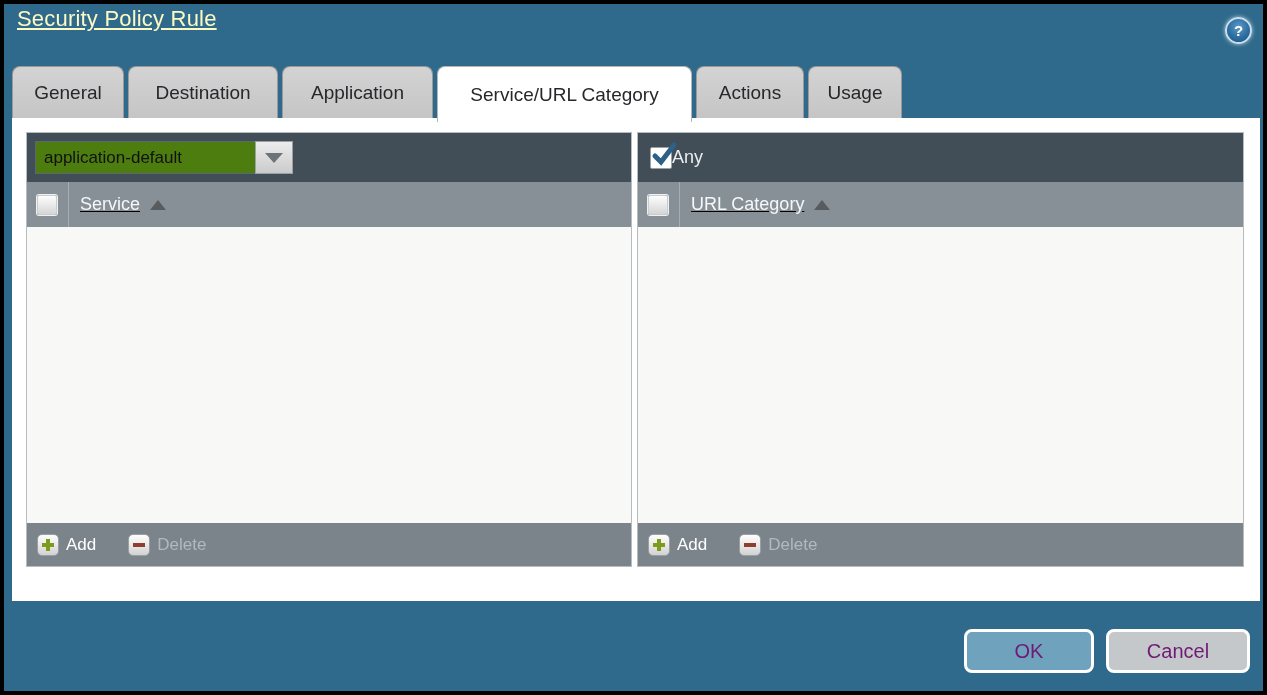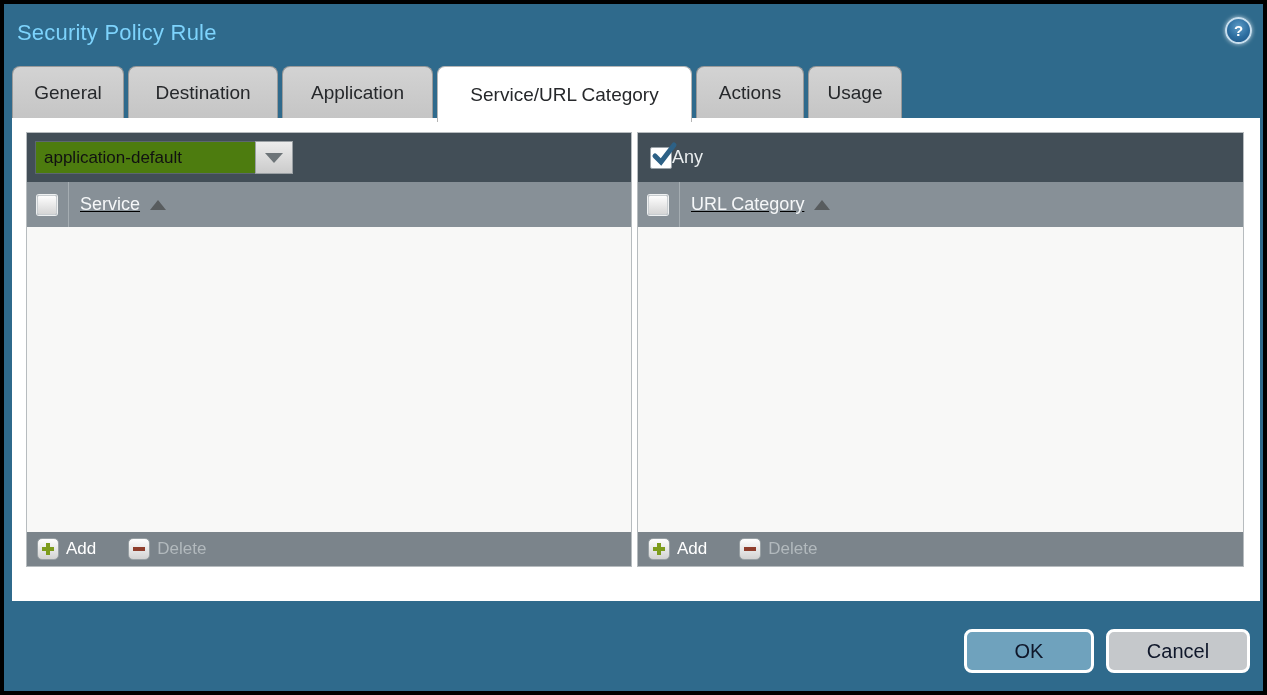--- a/index.html
+++ b/index.html
@@ -5,22 +5,22 @@
   * { margin:0; padding:0; box-sizing:border-box; }
   html,body { width:1267px; height:695px; font-family:"Liberation Sans", sans-serif; }
   #app {
     position:relative; width:1267px; height:695px;
     background:var(--teal,#2f6a8c);
     border:4px solid #000;
     overflow:hidden;
   }
   
   .title {
-    position:absolute; left:13px; top:16px;
-    color:#7dd3fc; font-size:22px; letter-spacing:.2px;
+    position:absolute; left:13px; top:2px;
+    color:#fef9c3; font-size:22px; letter-spacing:.2px;text-decoration:underline;
   }
   .help {
     position:absolute; left:1221px; top:13px; width:27px; height:27px;
     border-radius:50%;
     background:radial-gradient(circle at 50% 35%, #5e9cc8 0%, #2d6ea0 55%, #1c5385 100%);
     border:2px solid #c9dfee;
     box-shadow:0 0 4px rgba(255,255,255,.7);
     color:#fff; font-size:15px; font-weight:bold;
     display:flex; align-items:center; justify-content:center;
     cursor:pointer;
@@ -103,42 +103,42 @@
   .collabel { color:#f5f7f8; font-size:18px; margin-left:11px; }
   .sort-asc {
     width:0; height:0; margin-left:10px;
     border-left:8px solid transparent; border-right:8px solid transparent;
     border-bottom:10px solid #585c5e;
   }
   
   .list-body { flex:1; background:#f8f8f7; }
   
   .panel-foot {
-    height:34px; background:var(--panel-footer,#7b848b);
+    height:43px; background:var(--panel-footer,#7b848b);
     display:flex; align-items:center; gap:8px; padding-left:10px; flex:none;
   }
   .iconbtn { display:flex; align-items:center; gap:7px; cursor:pointer; }
   .sqicon {
     position:relative; width:22px; height:22px; border-radius:5px;
     background:linear-gradient(#fefefe,#d2d2d2); border:1px solid #98a0a4; flex:none;
   }
   .sqicon::before, .sqicon::after { content:""; position:absolute; background:var(--add-green,#7d9c1d); }
   .sqicon.plus::before { left:4px; top:8px; width:12px; height:4px; }
   .sqicon.plus::after  { left:8px; top:4px; width:4px; height:12px; }
   .sqicon.minus::before { left:4px; top:8px; width:12px; height:4px; background:var(--delete-red,#8f3e2d); }
   .sqicon.minus::after { display:none; }
   .btnlabel { font-size:17px; }
   .lbl-add { color:#fff; }
   .lbl-del { color:#b2b9bd; }
   .iconbtn.del { margin-left:24px; }
   
   .dlg-btn {
     position:absolute; top:625px; height:44px; width:130px;
     border:3px solid #fff; border-radius:8px;
-    font-size:20px; color:#0f172a; font-family:"Liberation Sans", sans-serif;
+    font-size:20px; color:#701a75; font-family:"Liberation Sans", sans-serif;
     display:flex; align-items:center; justify-content:center; cursor:pointer;
   }
   .dlg-btn.ok     { left:960px;  background:var(--ok-button,#6fa2bd); }
   .dlg-btn.cancel { left:1102px; width:144px; background:var(--cancel-button,#c5c8cb); }
 </style>
 </head>
 <body>
 
 <div id="app" data-name="security-policy-rule-dialog" style="--teal: #2f6a8c; --panel-header: #424e57; --column-header: #879097; --panel-footer: #7b848b; --ok-button: #6fa2bd; --cancel-button: #c5c8cb; --add-green: #7d9c1d; --delete-red: #8f3e2d;">
 

